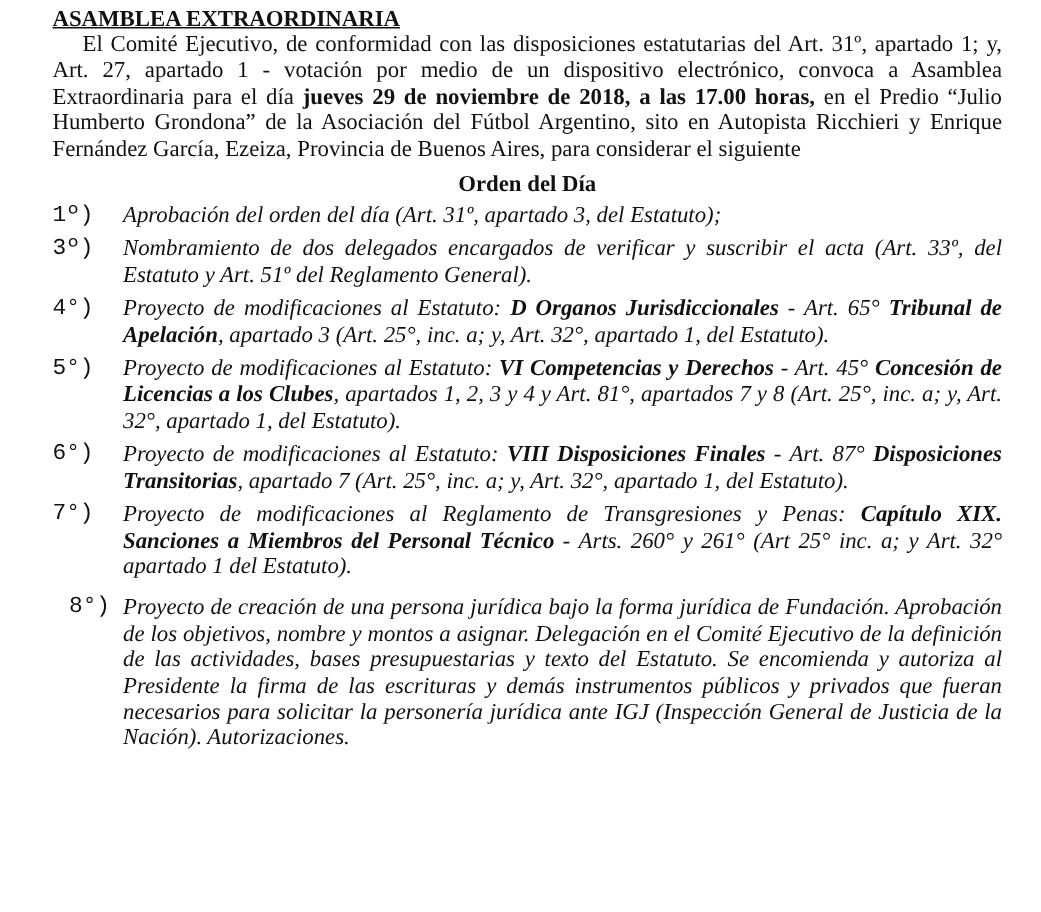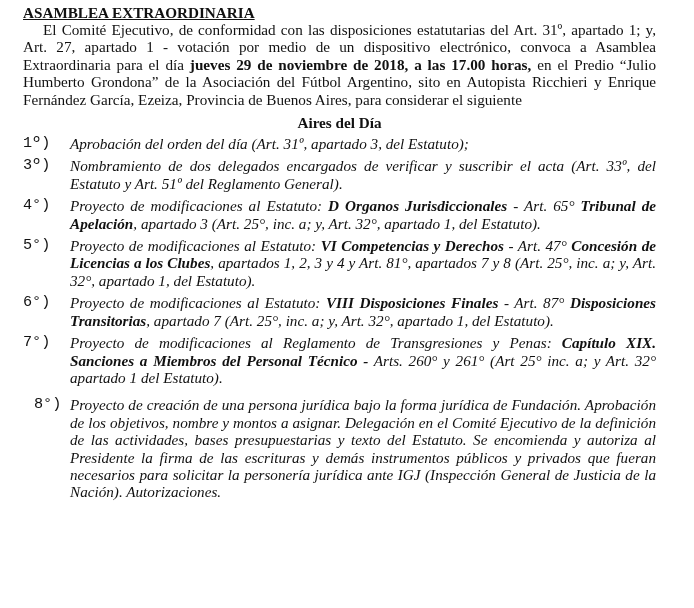--- a/index.html
+++ b/index.html
@@ -2,54 +2,54 @@
 <html><head>
 <meta charset="utf-8">
 <style>
   html, body { margin: 0; padding: 0; background: #ffffff; }
   body {
     width: 694px; height: 608px; overflow: hidden;
     font-family: "Liberation Serif", serif;
     font-size: 15.2px; color: #111111;
     position: relative;
   }
-  .doc { position: absolute; left: 23px; top: 4px; width: 633px; }
+  .doc { position: absolute; left: 35px; top: 4px; width: 633px; }
   .title { font-weight: bold; text-decoration: underline; line-height: 17px; margin: 0; font-size: 15.2px; }
   .intro { text-align: justify; line-height: 17.4px; margin: 0; text-indent: 20px; }
   .order-title { text-align: center; font-weight: bold; line-height: 18px; margin: 6px 0 3px 0; }
   .item { display: flex; margin: 0 0 5px 0; line-height: 17.4px; }
   .item .num { width: 47px; flex: 0 0 47px; font-family: Liberation Mono, monospace; }
   .item .txt { flex: 1; text-align: justify; font-style: italic; }
   .item.gap { margin-top: 10px; }
   .item.i8 .num { padding-left: 11px; width: 36px; flex: 0 0 36px; }
   b { font-weight: bold; }
 </style>
 </head>
 <body>
 
 <div class="doc">
   <p class="title">ASAMBLEA EXTRAORDINARIA</p>
   <p class="intro"><span>El Comité Ejecutivo, de conformidad con las disposiciones estatutarias del Art. 31º, apartado 1; y, Art. 27, apartado 1 - votación por medio de un dispositivo electrónico, convoca a Asamblea Extraordinaria para el día </span><b>jueves 29 de noviembre de 2018, a las 17.00 horas,</b><span> en el Predio “Julio Humberto Grondona” de la Asociación del Fútbol Argentino, sito en Autopista Ricchieri y Enrique Fernández García, Ezeiza, Provincia de Buenos Aires, para considerar el siguiente</span></p>
-  <p class="order-title">Aires del Día</p>
+  <p class="order-title">Orden del Día</p>
   <div id="items">
       <div class="item">
         <div class="num">1º)</div>
         <div class="txt"><span>Aprobación del orden del día (Art. 31º, apartado 3, del Estatuto);</span></div>
       </div>
       <div class="item">
         <div class="num">3º)</div>
         <div class="txt"><span>Nombramiento de dos delegados encargados de verificar y suscribir el acta (Art. 33º,  del Estatuto y Art. 51º del Reglamento General).</span></div>
       </div>
       <div class="item">
         <div class="num">4°)</div>
         <div class="txt"><span>Proyecto de modificaciones al Estatuto: </span><b>D Organos Jurisdiccionales</b><span> - Art. 65° </span><b>Tribunal de Apelación</b><span>, apartado 3 (Art. 25°, inc. a; y, Art. 32°, apartado 1, del Estatuto).</span></div>
       </div>
       <div class="item">
         <div class="num">5°)</div>
-        <div class="txt"><span>Proyecto de modificaciones al Estatuto: </span><b>VI Competencias y Derechos</b><span> - Art. 47° </span><b>Concesión de Licencias a los Clubes</b><span>, apartados 1, 2, 3 y 4 y Art. 81°, apartados 7 y 8  (Art. 25°, inc. a; y, Art. 32°, apartado 1, del Estatuto).</span></div>
+        <div class="txt"><span>Proyecto de modificaciones al Estatuto: </span><b>VI Competencias y Derechos</b><span> - Art. 45° </span><b>Concesión de Licencias a los Clubes</b><span>, apartados 1, 2, 3 y 4 y Art. 81°, apartados 7 y 8  (Art. 25°, inc. a; y, Art. 32°, apartado 1, del Estatuto).</span></div>
       </div>
       <div class="item">
         <div class="num">6°)</div>
         <div class="txt"><span>Proyecto de modificaciones al Estatuto: </span><b>VIII Disposiciones Finales</b><span> - Art. 87° </span><b>Disposiciones Transitorias</b><span>, apartado 7 (Art. 25°, inc. a; y, Art. 32°, apartado 1, del Estatuto).</span></div>
       </div>
       <div class="item">
         <div class="num">7°)</div>
         <div class="txt"><span>Proyecto de modificaciones al Reglamento de Transgresiones y Penas: </span><b>Capítulo XIX. Sanciones a Miembros del Personal Técnico -</b><span> Arts. 260° y 261° (Art 25° inc. a; y Art. 32° apartado 1 del Estatuto).</span></div>
       </div>
       <div class="item gap i8">

